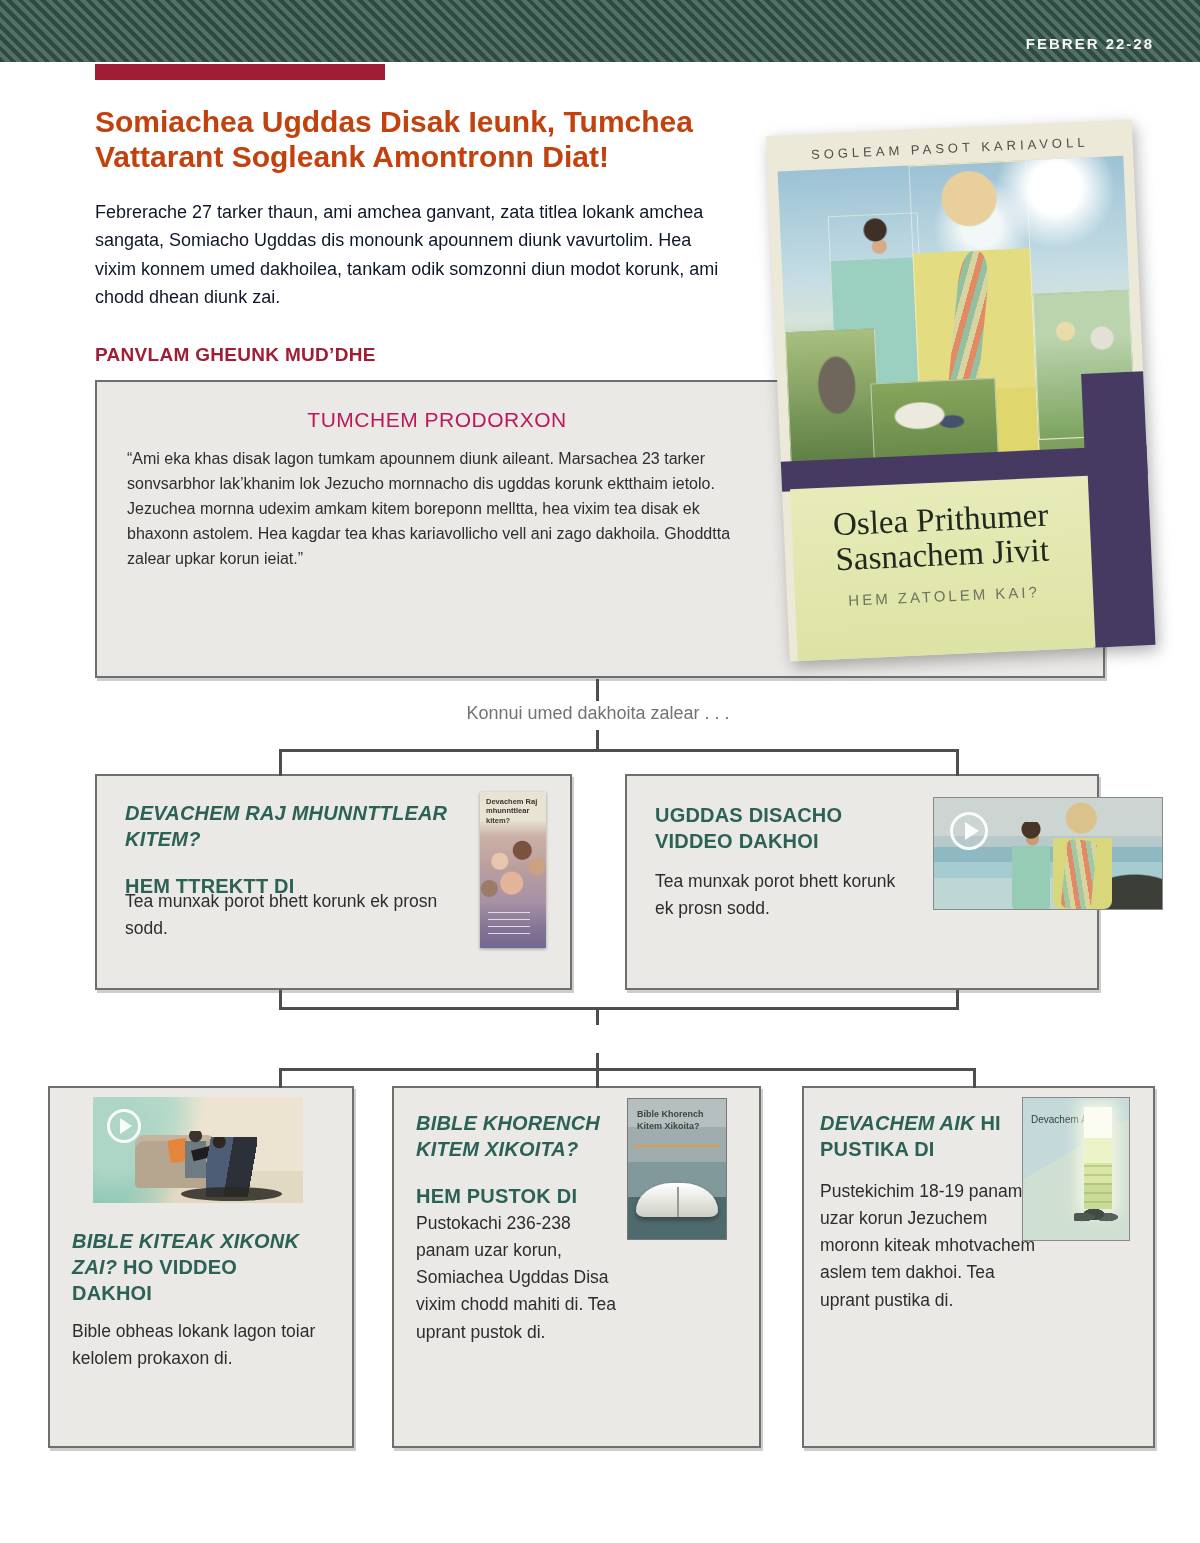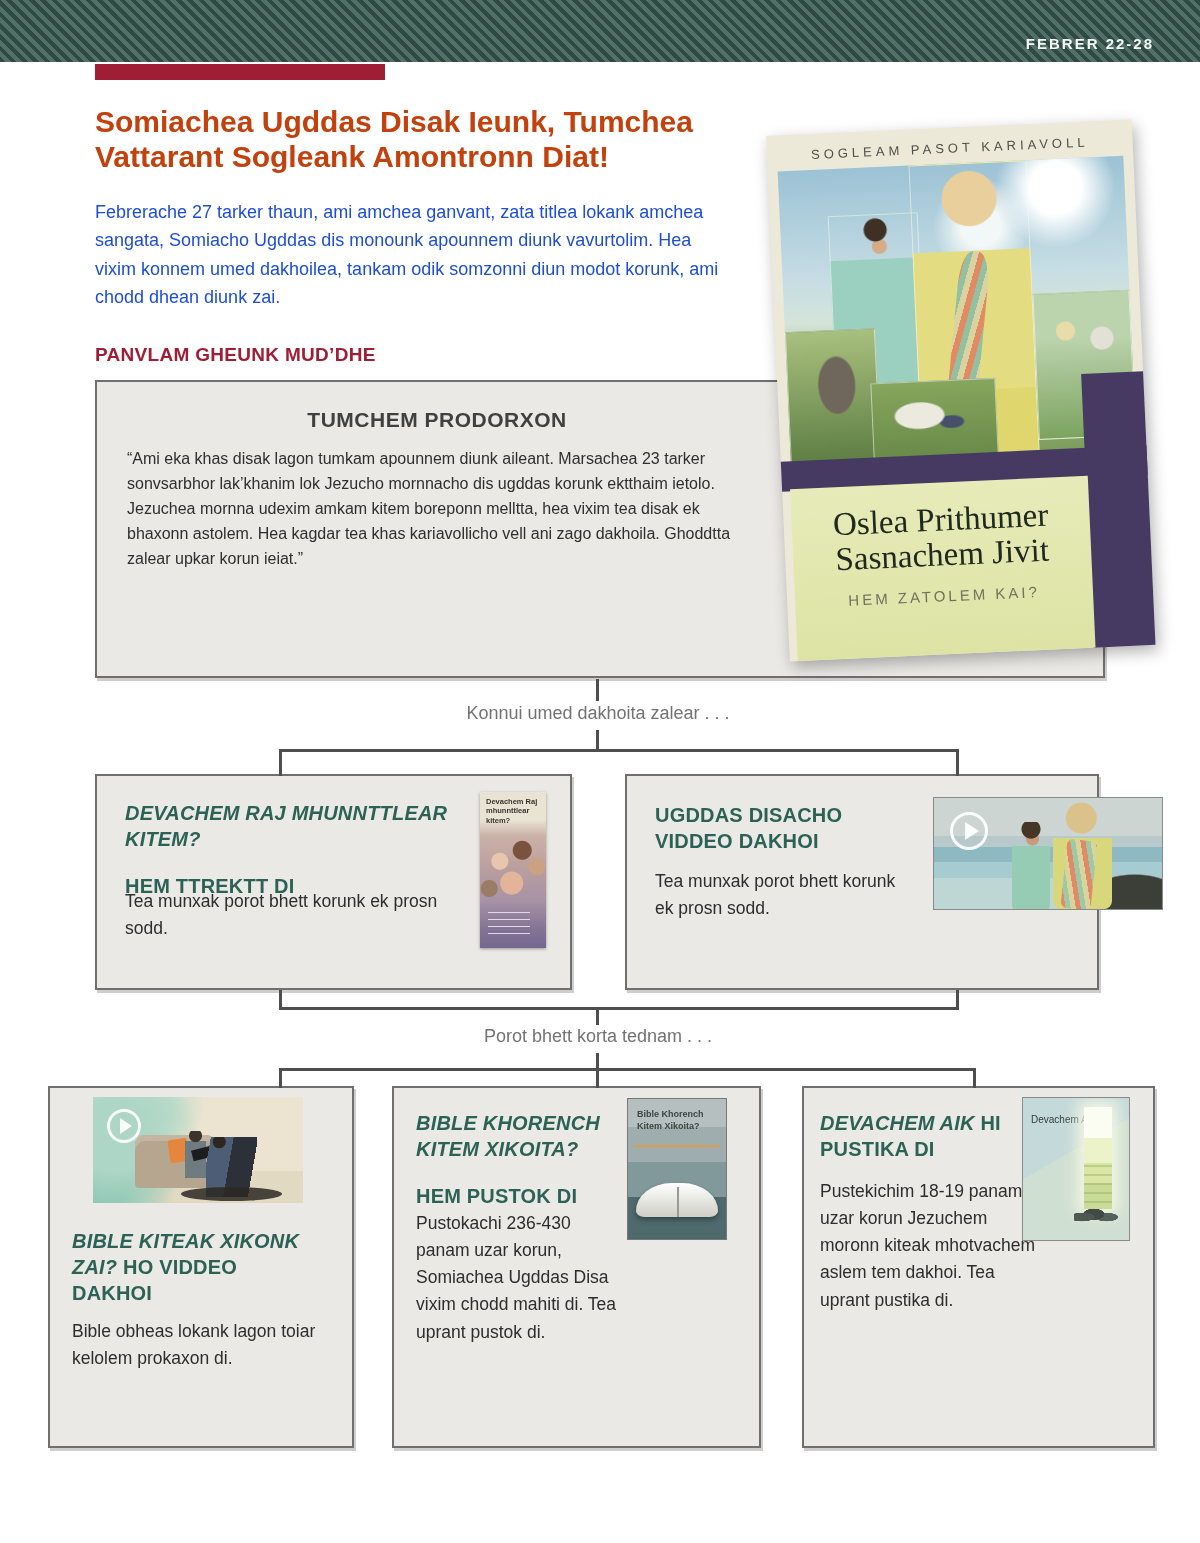--- a/index.html
+++ b/index.html
@@ -9,37 +9,37 @@
 
   
   .band { position:absolute; left:0; top:0; width:1200px; height:62px;
           background: repeating-linear-gradient(45deg, #2f4a43 0 4px, #527066 4px 8px); }
   .band-label { position:absolute; top:35px; right:46px; color:#f4f6f5; font-size:15px;
                 font-weight:bold; letter-spacing:2px; }
   .redbar { position:absolute; left:95px; top:64px; width:290px; height:16px; background:#a01e35; }
 
   .title { position:absolute; left:95px; top:104px; width:648px; font-size:30px; font-weight:bold;
            color:#c2410c; line-height:1.18; }
-  .intro { position:absolute; left:95px; top:198px; width:632px; font-size:18px; color:#1d4ed8;
+  .intro { position:absolute; left:95px; top:198px; width:632px; font-size:18px; color:#0f172a;
            line-height:1.58; }
   .sec-head { position:absolute; left:95px; top:344px; font-size:19px; font-weight:bold;
               color:#a01e35; letter-spacing:.3px; }
 
   
   .gbox { position:absolute; background:#eae9e6; border:2px solid #6f6f6f;
           box-shadow:2px 3px 0 rgba(60,60,60,.25); }
   #box-main { left:95px; top:380px; width:1010px; height:298px; }
   #box-r1a  { left:95px;  top:774px;  width:477px; height:216px; }
   #box-r1b  { left:625px; top:774px;  width:474px; height:216px; }
   #box-r2a  { left:48px;  top:1086px; width:306px; height:362px; }
   #box-r2b  { left:392px; top:1086px; width:369px; height:362px; }
   #box-r2c  { left:802px; top:1086px; width:353px; height:362px; }
 
   .pres-head  { position:absolute; left:127px; top:408px; width:620px; text-align:center;
-                font-size:21px; font-weight:bold; color:#404040; letter-spacing:.5px; z-index:2; }
+                font-size:21px; font-weight:normal; color:#be185d; letter-spacing:.5px; z-index:2; }
   .pres-quote { position:absolute; left:127px; top:446px; width:625px; font-size:16px;
                 line-height:1.57; color:#2e2e2e; z-index:2; }
 
   
   .cline  { position:absolute; background:#4e4e4e; z-index:1; }
   .clabel { position:absolute; width:440px; text-align:center; font-size:18px; color:#737373; }
   #c1v1 { left:596px; top:679px;  width:3px; height:22px; }
   #c1v2 { left:596px; top:730px;  width:3px; height:21px; }
   #c1h  { left:279px; top:749px;  width:680px; height:3px; }
   #c1sL { left:279px; top:749px;  width:3px; height:27px; }
@@ -286,21 +286,20 @@
     <div class="tb-scarf"></div>
     <div class="play" style="left:16px; top:14px;">
       <div class="tri"></div>
     </div>
   </div>
 
   <div class="cline" id="c2sL"></div>
   <div class="cline" id="c2sR"></div>
   <div class="cline" id="c2h"></div>
   <div class="cline" id="c2v1"></div>
-  <div class="clabel" id="clabel2">Porot bhett korta tednam . . .</div>
   <div class="cline" id="c2v2"></div>
   <div class="cline" id="c3h"></div>
   <div class="cline" id="c3sL"></div>
   <div class="cline" id="c3sM"></div>
   <div class="cline" id="c3sR"></div>
 
   <div class="gbox" id="box-r2a"></div>
   <div id="thumb-couch">
     <div class="tc-couch"></div>
     <div class="tc-pillow"></div>
@@ -316,21 +315,21 @@
     <span class="it">BIBLE KITEAK XIKONK ZAI?</span>
     <span class="rest">HO VIDDEO DAKHOI</span>
   </div>
   <div class="opt-body" id="b-r2a">Bible obheas lokank lagon toiar kelolem prokaxon di.</div>
 
   <div class="gbox" id="box-r2b"></div>
   <div class="opt-head" id="h-r2b">
     <span class="it">BIBLE KHORENCH KITEM XIKOITA?</span>
     <span class="rest block">HEM PUSTOK DI</span>
   </div>
-  <div class="opt-body" id="b-r2b">Pustokachi 236-430 panam uzar korun, Somiachea Ugddas Disa vixim chodd mahiti di. Tea uprant pustok di.</div>
+  <div class="opt-body" id="b-r2b">Pustokachi 236-238 panam uzar korun, Somiachea Ugddas Disa vixim chodd mahiti di. Tea uprant pustok di.</div>
   <div id="book">
     <div class="book-title">Bible Khorench Kitem Xikoita?</div>
     <div class="book-rule"></div>
     <div class="book-pages"></div>
     <div class="book-spine"></div>
   </div>
 
   <div class="gbox" id="box-r2c"></div>
   <div class="opt-head" id="h-r2c">
     <span class="it">DEVACHEM AIK</span>

